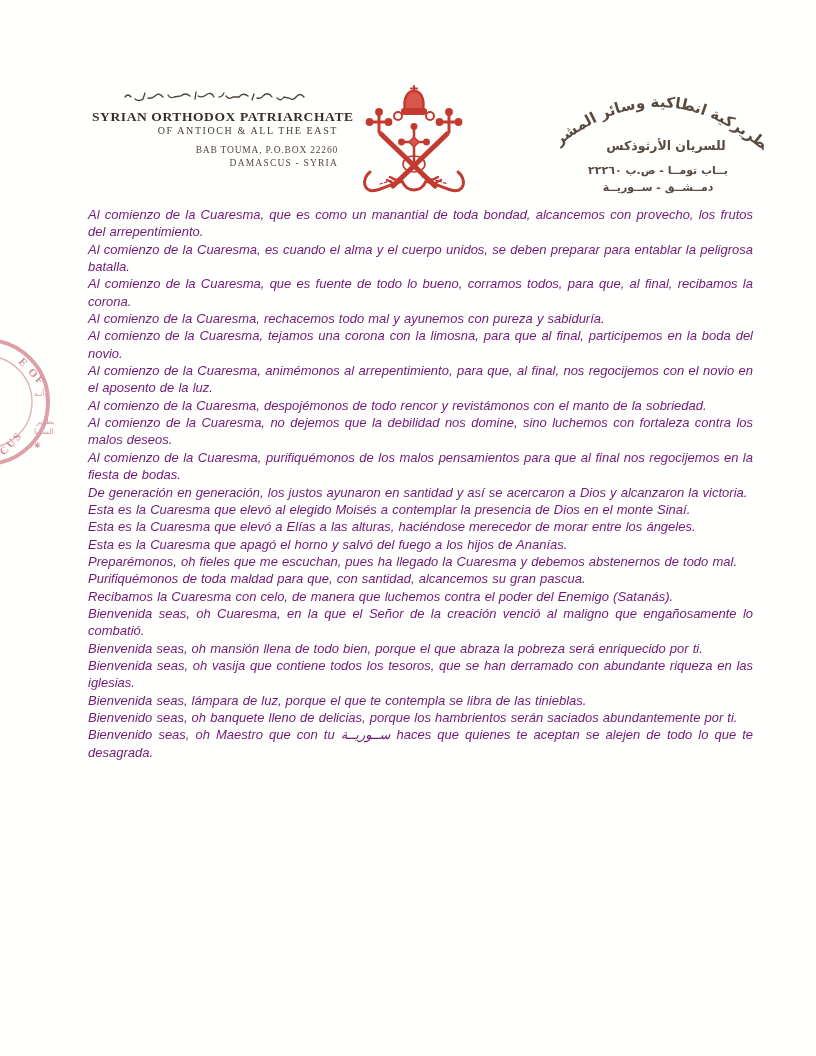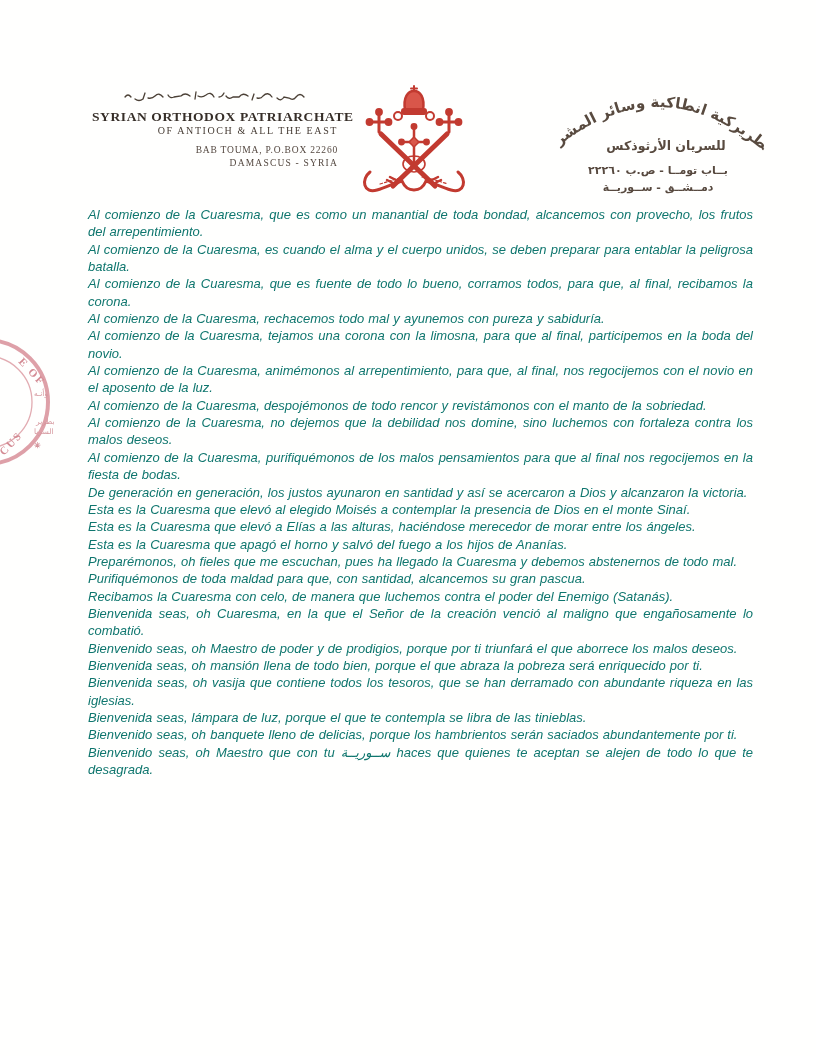--- a/index.html
+++ b/index.html
@@ -67,21 +67,21 @@
 
   
   .body-text {
     position: absolute; left: 88px; top: 206px; width: 665px;
   }
   .para {
     margin: 0;
     font-family: "Liberation Sans", sans-serif;
     font-style: italic;
     font-size: 13px; line-height: 17.35px;
-    color: #0f766e;
+    color: #701a75;
     text-align: justify;
     word-spacing: 0.5px;
   }
 </style>
 </head>
 <body>
 
 <div class="page">
 
   <svg class="stamp" width="72" height="152" viewBox="0 0 72 152" aria-hidden="false">
@@ -186,21 +186,20 @@
       <p class="para">Al comienzo de la Cuaresma, no dejemos que la debilidad nos domine, sino luchemos con fortaleza contra los malos deseos.</p>
       <p class="para">Al comienzo de la Cuaresma, purifiquémonos de los malos pensamientos para que al final nos regocijemos en la fiesta de bodas.</p>
       <p class="para">De generación en generación, los justos ayunaron en santidad y así se acercaron a Dios y alcanzaron la victoria.</p>
       <p class="para">Esta es la Cuaresma que elevó al elegido Moisés a contemplar la presencia de Dios en el monte Sinaí.</p>
       <p class="para">Esta es la Cuaresma que elevó a Elías a las alturas, haciéndose merecedor de morar entre los ángeles.</p>
       <p class="para">Esta es la Cuaresma que apagó el horno y salvó del fuego a los hijos de Ananías.</p>
       <p class="para">Preparémonos, oh fieles que me escuchan, pues ha llegado la Cuaresma y debemos abstenernos de todo mal.</p>
       <p class="para">Purifiquémonos de toda maldad para que, con santidad, alcancemos su gran pascua.</p>
       <p class="para">Recibamos la Cuaresma con celo, de manera que luchemos contra el poder del Enemigo (Satanás).</p>
       <p class="para">Bienvenida seas, oh Cuaresma, en la que el Señor de la creación venció al maligno que engañosamente lo combatió.</p>
-      <p class="para">Bienvenido seas, oh Maestro de poder y de prodigios, porque por ti triunfará el que aborrece los malos deseos.</p>
       <p class="para">Bienvenida seas, oh mansión llena de todo bien, porque el que abraza la pobreza será enriquecido por ti.</p>
       <p class="para">Bienvenida seas, oh vasija que contiene todos los tesoros, que se han derramado con abundante riqueza en las iglesias.</p>
       <p class="para">Bienvenida seas, lámpara de luz, porque el que te contempla se libra de las tinieblas.</p>
       <p class="para">Bienvenido seas, oh banquete lleno de delicias, porque los hambrientos serán saciados abundantemente por ti.</p>
       <p class="para">Bienvenido seas, oh Maestro que con tu ســوريــة haces que quienes te aceptan se alejen de todo lo que te desagrada.</p>
     </div>
 
 </div>
 
 </body></html>

